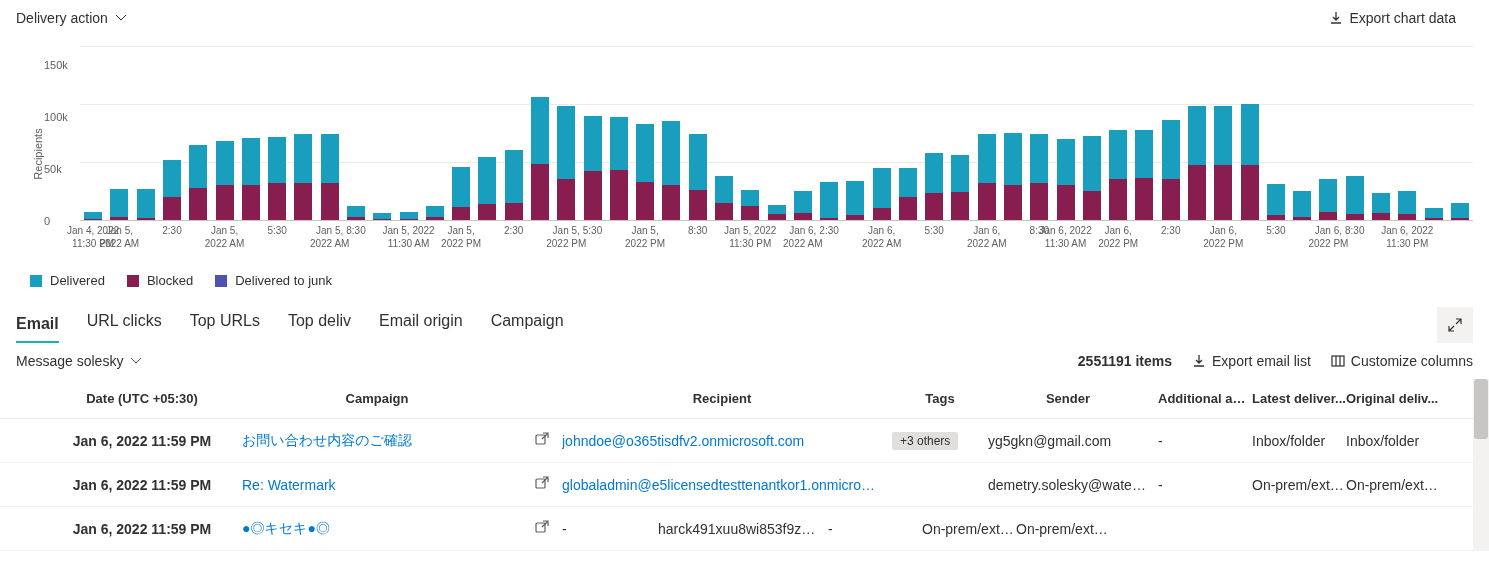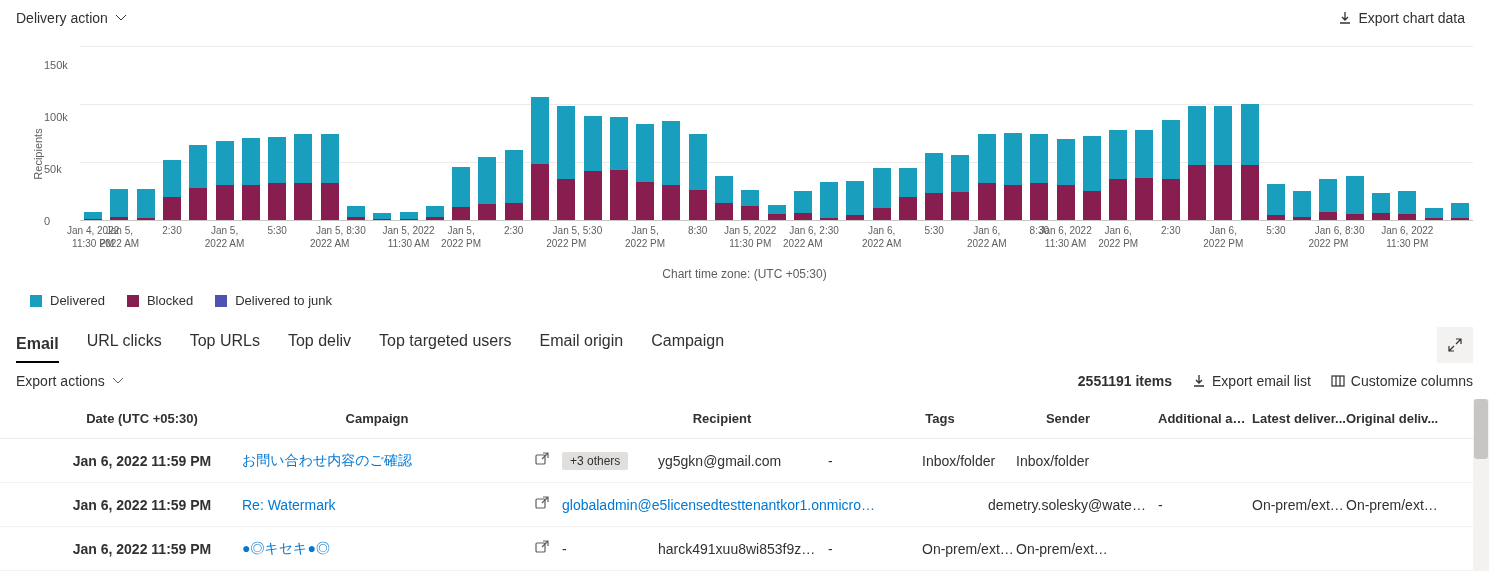--- a/index.html
+++ b/index.html
@@ -1,18 +1,18 @@
 <!DOCTYPE html>
 <html><head>
 <meta charset="utf-8">
 <style>
   * { box-sizing: border-box; margin: 0; padding: 0; }
   body { font-family: "Segoe UI", -apple-system, BlinkMacSystemFont, sans-serif; font-size: 14px; color: #323130; background: #fff; }
   .container { width: 1489px; height: 573px; overflow: hidden; position: relative; }
-  .top-bar { display: flex; justify-content: space-between; align-items: center; padding: 10px 24px 0 16px; }
+  .top-bar { display: flex; justify-content: space-between; align-items: center; padding: 10px 33px 0 16px; }
   .dropdown-btn { display: flex; align-items: center; gap: 8px; font-size: 14px; color: #323130; cursor: pointer; }
   .chev { width: 10px; height: 6px; }
   .link-btn { display: flex; align-items: center; gap: 6px; font-size: 14px; color: #323130; cursor: pointer; }
   .dl-icon { width: 14px; height: 14px; flex-shrink: 0; }
   .chart-wrap { position: relative; height: 215px; margin-left: 40px; margin-right: 16px; margin-top: 20px; }
   .ylabel { position: absolute; left: -28px; top: 50%; transform: translateY(-50%) rotate(-90deg); transform-origin: center; font-size: 11px; color: #605e5c; }
   .ytick { position: absolute; left: 4px; font-size: 11px; color: #605e5c; transform: translateY(-50%); }
   .plot { position: absolute; left: 40px; right: 0; top: 0; bottom: 40px; border-bottom: 1px solid #c8c6c4; }
   .grid { position: absolute; left: 0; right: 0; height: 1px; background: #edebe9; }
   .bars { position: absolute; left: 0; right: 0; bottom: 0; top: 0; }
@@ -20,21 +20,21 @@
   .seg-blocked { position: absolute; left: 0; right: 0; background: #881e4f; }
   .seg-delivered { position: absolute; left: 0; right: 0; background: #199ebd; }
   .xticks { position: absolute; left: 40px; right: 0; bottom: 0; height: 40px; }
   .xtick { position: absolute; font-size: 10px; color: #605e5c; text-align: center; line-height: 1.25; width: 74px; transform: translateX(-50%); top: 4px; }
   .tz-caption { text-align: center; font-size: 12px; color: #605e5c; margin-top: 6px; }
   .legend { display: flex; gap: 22px; padding: 12px 0 0 30px; align-items: center; }
   .legend-item { display: flex; align-items: center; gap: 8px; font-size: 13px; }
   .swatch { width: 12px; height: 12px; }
   .tabs { display: flex; gap: 28px; padding: 18px 16px 0 16px; font-size: 16px; align-items: center; }
   .tab { padding-bottom: 8px; cursor: pointer; color: #323130; }
-  .tab.active { font-weight: 600; border-bottom: 2px solid #000000; margin-top: 9px; }
+  .tab.active { font-weight: 600; border-bottom: 2px solid #14b8a6; margin-top: 9px; }
   .expand-box { margin-left: auto; width: 36px; height: 36px; background: #f3f2f1; display: flex; align-items: center; justify-content: center; cursor: pointer; }
   .toolbar2 { display: flex; align-items: center; padding: 10px 16px; gap: 20px; }
   .toolbar2 .spacer { flex: 1; }
   .count { font-weight: 600; }
   .table { width: 100%; position: relative; }
   .thead, .trow { display: flex; align-items: center; padding: 0 16px; }
   .thead { height: 40px; font-weight: 600; font-size: 13px; border-bottom: 1px solid #edebe9; }
   .trow { height: 44px; border-bottom: 1px solid #f3f2f1; font-size: 14px; }
   .col-check { width: 36px; }
   .col-date { width: 190px; padding-right: 10px; }
@@ -323,21 +323,20 @@
         <div class="xtick" style="left: 985.613px;">Jan 6, 2022<br>11:30 AM</div>
         <div class="xtick" style="left: 1038.18px;">Jan 6,<br>2022 PM</div>
         <div class="xtick" style="left: 1090.75px;">2:30</div>
         <div class="xtick" style="left: 1143.31px;">Jan 6,<br>2022 PM</div>
         <div class="xtick" style="left: 1195.88px;">5:30</div>
         <div class="xtick" style="left: 1248.44px;">Jan 6,<br>2022 PM</div>
         <div class="xtick" style="left: 1274.73px;">8:30</div>
         <div class="xtick" style="left: 1327.29px;">Jan 6, 2022<br>11:30 PM</div>
       </div>
   </div>
-  <div class="tz-caption">Chart time zone: (UTC +05:30)</div>
 
   <div class="legend">
     <div class="legend-item">
       <span class="swatch" style="background:#199ebd"></span>
       <span>Delivered</span>
     </div>
     <div class="legend-item">
       <span class="swatch" style="background:#881e4f"></span>
       <span>Blocked</span>
     </div>
@@ -345,33 +344,32 @@
       <span class="swatch" style="background:#4f52b2"></span>
       <span>Delivered to junk</span>
     </div>
   </div>
 
   <div class="tabs">
     <div class="tab active">Email</div>
     <div class="tab">URL clicks</div>
     <div class="tab">Top URLs</div>
     <div class="tab">Top deliv</div>
-    <div class="tab">Top targeted users</div>
     <div class="tab">Email origin</div>
     <div class="tab">Campaign</div>
     <div class="expand-box">
       <svg width="16" height="16" viewBox="0 0 16 16">
           <path d="M2 9 V14 H7 M14 7 V2 H9 M2 14 L7 9 M14 2 L9 7" fill="none" stroke="#323130" stroke-width="1.2"></path>
         </svg>
     </div>
   </div>
 
   <div class="toolbar2">
     <div class="dropdown-btn">
-      <span>Export actions</span>
+      <span>Message solesky</span>
       <svg class="chev" viewBox="0 0 10 6">
           <path d="M0 0 L5 5 L10 0" fill="none" stroke="#605e5c" stroke-width="1"></path>
         </svg>
     </div>
     <div class="spacer"></div>
     <div class="count">2551191 items</div>
     <div class="link-btn">
       <svg class="dl-icon" viewBox="0 0 14 14">
           <path d="M7 1 V9 M4 6 L7 9 L10 6 M2 12 H12" fill="none" stroke="#323130" stroke-width="1.3"></path>
         </svg>
@@ -401,20 +399,21 @@
     </div>
 
     <div class="trow">
       <div class="col-check"></div>
       <div class="col-date bold ellip">Jan 6, 2022 11:59 PM</div>
       <div class="col-subject linkcell">お問い合わせ内容のご確認</div>
       <div class="col-mailicon"><svg width="14" height="14" viewBox="0 0 14 14">
             <rect x="1" y="3" width="9" height="9" rx="1" fill="none" stroke="#605e5c" stroke-width="1.2"></rect>
             <path d="M8 1 H13 V6 M13 1 L7 7" fill="none" stroke="#605e5c" stroke-width="1.2"></path>
           </svg></div>
+      <div class="col-recipient linkcell">johndoe@o365tisdfv2.onmicrosoft.com</div>
       <div class="col-tags"><span class="tag-badge">+3 others</span></div>
       <div class="col-sender">yg5gkn@gmail.com</div>
       <div class="col-additional">-</div>
       <div class="col-latest">Inbox/folder</div>
       <div class="col-original">Inbox/folder</div>
     </div>
 
     <div class="trow">
       <div class="col-check"></div>
       <div class="col-date bold ellip">Jan 6, 2022 11:59 PM</div>

